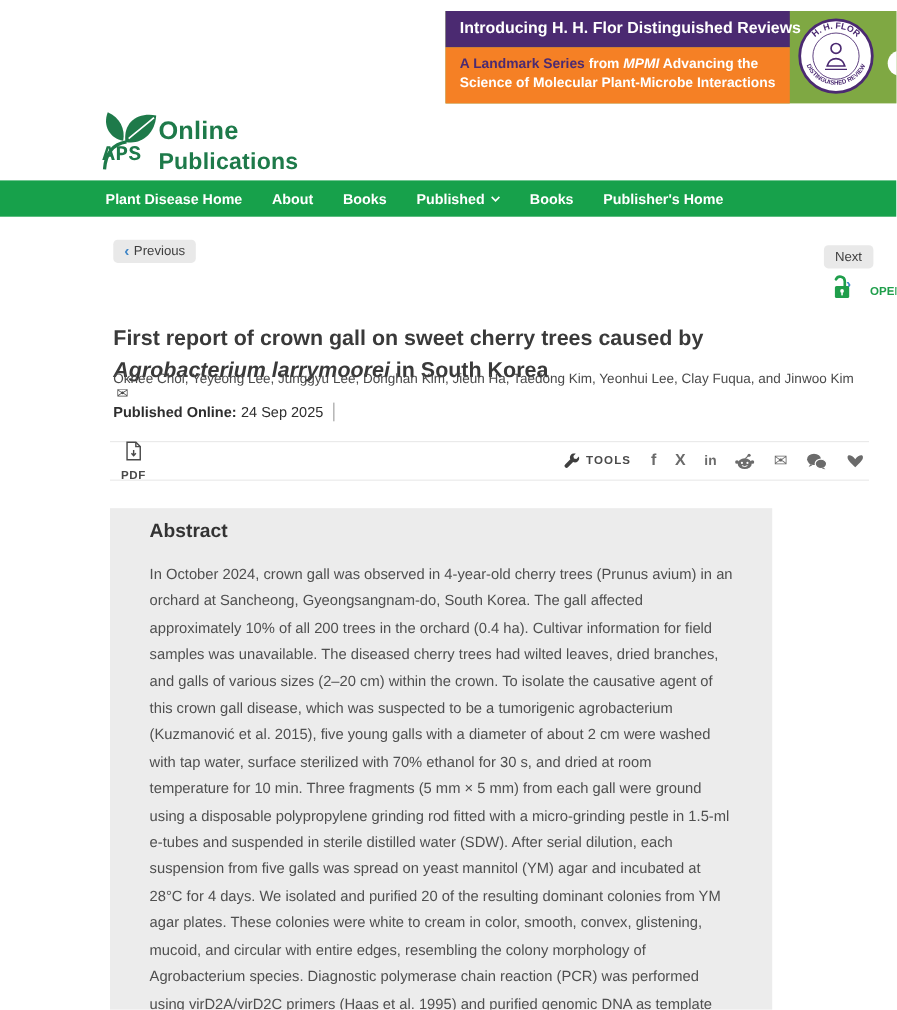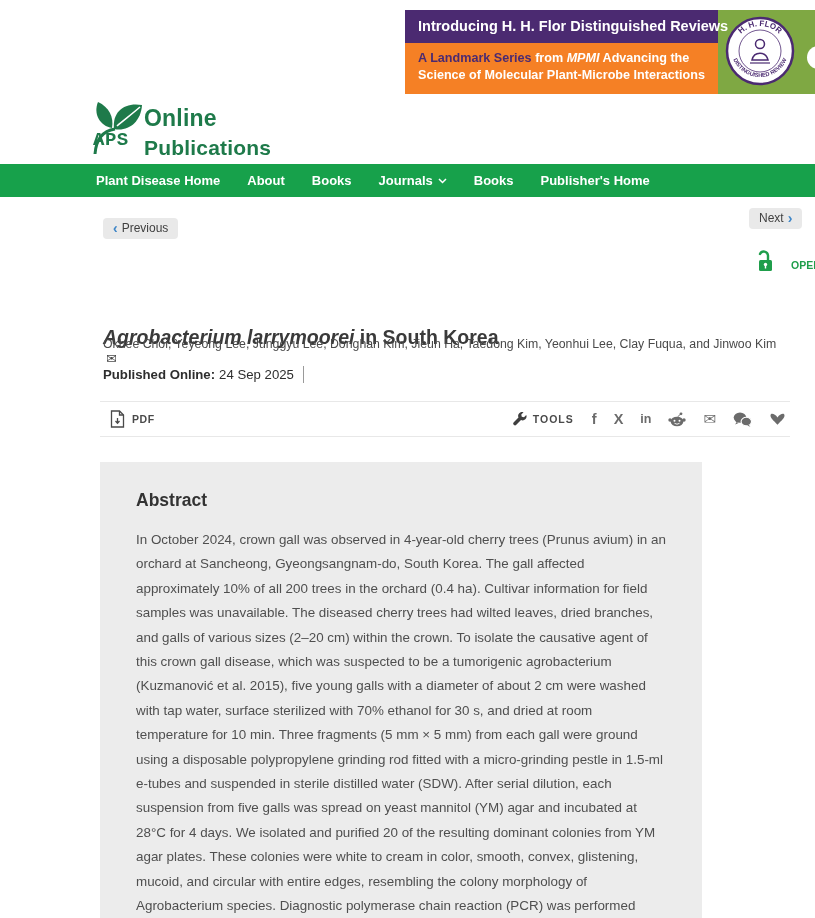--- a/index.html
+++ b/index.html
@@ -26,51 +26,51 @@
   .logo-pub{position:absolute;left:56px;top:38px;font-size:21px;font-weight:bold;color:#1e7a4a;letter-spacing:0.2px;}
   .logo-aps{position:absolute;left:5px;top:31px;font-size:19px;font-weight:bold;color:#1e7a4a;letter-spacing:0.5px;font-family:Liberation Mono, monospace;}
   
   .navbar{position:absolute;left:0;top:164px;width:815px;height:33px;background:#17a14b;
     display:flex;gap:27px;padding-left:96px;box-sizing:border-box;}
   .nav-item{color:#fff;font-size:13px;font-weight:bold;white-space:nowrap;display:flex;align-items:center;gap:5px;cursor:pointer;}
   
   .pager-btn{position:absolute;height:21px;background:#e9e9e9;border-radius:4px;font-size:12px;
     color:#3f3f3f;line-height:21px;padding:0 10px;display:flex;align-items:center;gap:4px;cursor:pointer;}
   .pager-prev{left:103px;top:218px;}
-  .pager-next{left:749px;top:208px;}
+  .pager-next{left:749px;top:223px;flex-direction:column;}
   .chev{color:#3f86c7;font-size:14px;font-weight:bold;}
   
   .open-badge{position:absolute;left:754px;top:250px;display:flex;align-items:flex-end;gap:18px;}
   .open-label{font-size:10.5px;font-weight:bold;color:#1f9e4b;padding-bottom:1px;}
   
   .title{position:absolute;left:103px;top:281px;width:640px;font-size:19.5px;font-weight:bold;
     color:#3a3a3a;line-height:28.5px;}
   .authors{position:absolute;left:103px;top:337px;width:680px;font-size:12.3px;color:#4a4a4a;}
   .mail-icon{font-family:"DejaVu Sans",sans-serif;font-size:13px;color:#4a4a4a;margin-left:3px;}
   .pubrow{position:absolute;left:103px;top:366px;display:flex;align-items:center;font-size:13.2px;color:#2e2e2e;}
   .pub-label{font-weight:bold;}
   .pub-date{margin-left:4px;}
   .pub-div{width:1px;height:17px;background:#9a9a9a;margin:0 9px;}
   .doi{color:#2fae66;font-size:12.8px;text-decoration:none;cursor:pointer;}
   
   .toolbar{position:absolute;left:100px;top:401px;width:690px;height:36px;
     border-top:1px solid #e8e8e8;border-bottom:1px solid #e8e8e8;
     display:flex;align-items:center;justify-content:space-between;box-sizing:border-box;padding:0 4px 0 10px;}
-  .pdf-btn{display:flex;align-items:center;gap:7px;cursor:pointer;}
+  .pdf-btn{display:flex;align-items:center;gap:7px;cursor:pointer;flex-direction:column;}
   .pdf-label{font-size:10.5px;font-weight:bold;color:#4a4a4a;letter-spacing:0.6px;}
   .tool-group{display:flex;align-items:flex-start;gap:18px;}
   .tools-btn{display:flex;align-items:center;gap:6px;cursor:pointer;}
   .tools-label{font-size:10.5px;font-weight:bold;color:#4a4a4a;letter-spacing:1px;}
   .social{display:flex;align-items:center;gap:17px;}
   .soc{color:#6b6b6b;font-weight:bold;font-size:14.5px;cursor:pointer;display:flex;align-items:center;line-height:1;}
   .soc-in{font-size:12.5px;}
   .soc-mail{font-family:"DejaVu Sans",sans-serif;font-size:15px;font-weight:normal;}
   
   .abstract-box{position:absolute;left:100px;top:462px;width:602px;height:456px;background:#ececec;
-    box-sizing:border-box;padding:28px 36px 0 36px;overflow:hidden;}
+    box-sizing:border-box;padding:10px 36px 0 36px;overflow:hidden;}
   .abstract-h{font-size:17.5px;font-weight:bold;color:#333;margin:0 0 17px 0;}
   .abstract-p{font-size:13.4px;line-height:24.4px;color:#4f4f4f;margin:0;width:530px;}
 </style>
 </head>
 <body>
 
 <div class="promo">
   <div class="promo-left">
     <div class="promo-purple">Introducing H. H. Flor Distinguished Reviews</div>
     <div class="promo-orange">
@@ -107,21 +107,21 @@
   <span class="logo-online">Online</span>
   <span class="logo-pub">Publications</span>
   <span class="logo-aps">APS</span>
 </div>
 
 <div class="navbar">
   <span class="nav-item">Plant Disease Home</span>
   <span class="nav-item">About</span>
   <span class="nav-item">Books</span>
   <span class="nav-item">
-    <span>Journals</span>
+    <span>Published</span>
     <svg width="9" height="6" viewBox="0 0 9 6">
         <path d="M1 1 L4.5 4.5 L8 1" stroke="#fff" stroke-width="1.5" fill="none"></path>
       </svg>
   </span>
   <span class="nav-item">Books</span>
   <span class="nav-item">Publisher's Home</span>
 </div>
 
 <div class="pager-btn pager-prev">
   <span class="chev">‹</span>
@@ -135,21 +135,21 @@
 <div class="open-badge">
   <svg width="19" height="22" viewBox="0 0 19 22">
     <path d="M14 10 V5.6 A4.2 4.2 0 0 0 6 4" stroke="#1f9e4b" stroke-width="2.4" fill="none" stroke-linecap="round"></path>
     <rect x="5" y="10" width="13" height="11" rx="1.5" fill="#1f9e4b"></rect>
     <circle cx="11.5" cy="14.5" r="1.7" fill="#fff"></circle>
     <rect x="10.8" y="15.5" width="1.4" height="3" fill="#fff"></rect>
   </svg>
   <span class="open-label">OPEN</span>
 </div>
 
-<h1 class="title"><br><i>Agrobacterium larrymoorei</i><span> in South Korea</span></h1>
+<h1 class="title"><span>First report of crown gall on sweet cherry trees caused by</span><br><i>Agrobacterium larrymoorei</i><span> in South Korea</span></h1>
 
 <div class="authors"><span>Okhee Choi, Yeyeong Lee, Junggyu Lee, Donghan Kim, Jieun Ha, Taedong Kim, Yeonhui Lee, Clay Fuqua, and Jinwoo Kim</span><span class="mail-icon">✉</span></div>
 
 <div class="pubrow">
   <span class="pub-label">Published Online:</span>
   <span class="pub-date">24 Sep 2025</span>
   <span class="pub-div"></span>
 </div>
 
 <div class="toolbar">

